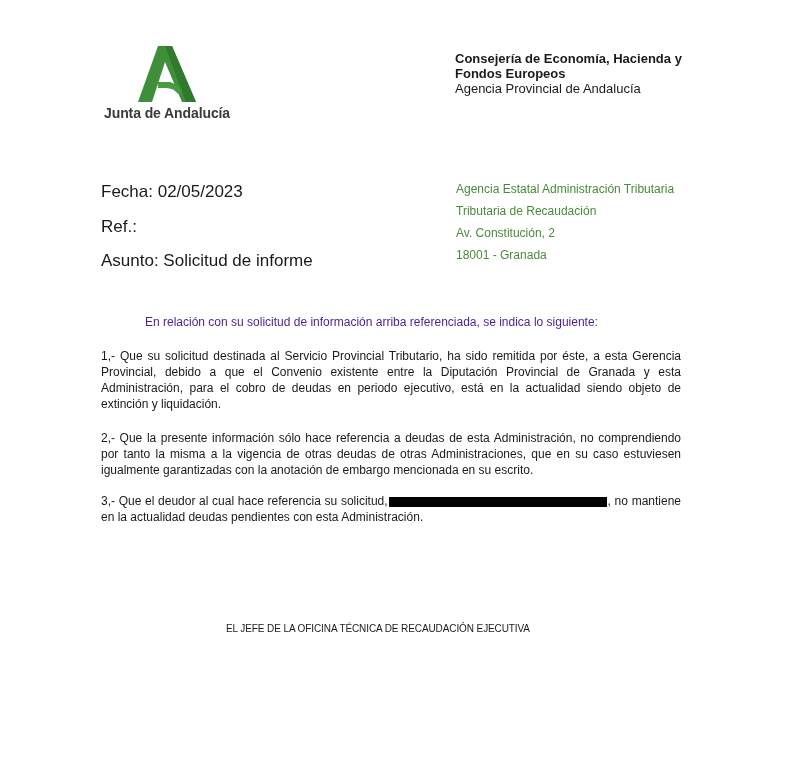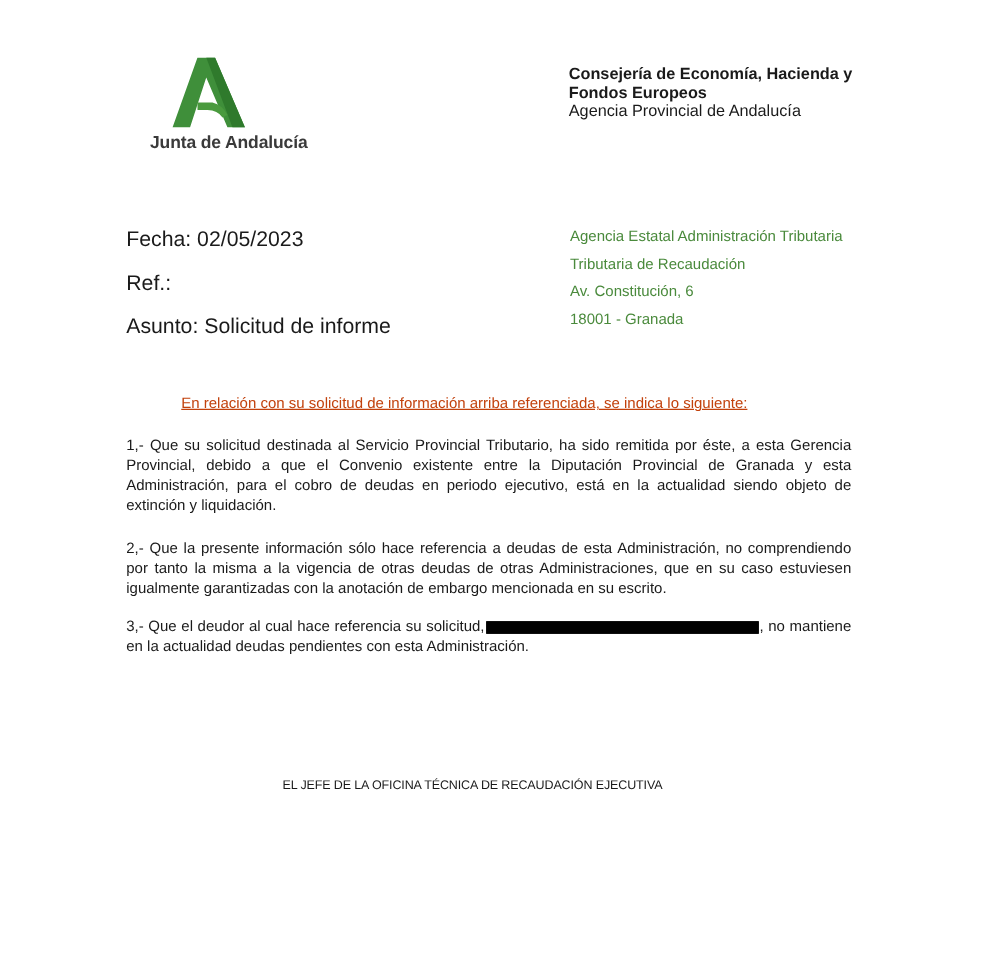--- a/index.html
+++ b/index.html
@@ -4,32 +4,32 @@
 <style>
   html, body { margin: 0; padding: 0; background: #ffffff; }
   body {
     width: 793px; height: 764px; position: relative; overflow: hidden;
     font-family: "Liberation Sans", "DejaVu Sans", sans-serif;
     color: #1a1a1a;
   }
   .logo { position: absolute; left: 104px; top: 46px; width: 130px; height: 80px; }
   .logo svg { position: absolute; left: 32px; top: 0; }
   .logo-text {
-    position: absolute; left: 16px; top: 59px; font-size: 14px; font-weight: bold;
+    position: absolute; left: 0; top: 59px; font-size: 14px; font-weight: bold;
     color: #3a3a3a; white-space: nowrap; letter-spacing: -0.1px;
   }
   .org { position: absolute; left: 455px; top: 51px; font-size: 13px; line-height: 15px; color: #1a1a1a; }
   .org .bold { font-weight: bold; width: 230px; }
   .meta { position: absolute; left: 101px; font-size: 17px; color: #1a1a1a; }
   .recipient { position: absolute; left: 456px; font-size: 12px; color: #4a8a3c; }
   .para {
     position: absolute; left: 101px; width: 580px; font-size: 12px;
     line-height: 16px; text-align: justify; color: #1a1a1a;
   }
-  .intro { position: absolute; left: 145px; top: 315px; font-size: 12px; color: #c2410c; white-space: nowrap; text-decoration: underline; }
+  .intro { position: absolute; left: 145px; top: 315px; font-size: 12px; color: #4c1d95; white-space: nowrap; }
   .redacted {
     display: inline-block; width: 216px; height: 8px; background: #000;
     vertical-align: middle; margin: 0 1px; border: 1px solid #000;
   }
   .signature {
     position: absolute; left: 226px; top: 623px; font-size: 10px; color: #1a1a1a;
     letter-spacing: -0.1px; white-space: nowrap;
   }
 </style>
 </head>
@@ -48,21 +48,21 @@
   <div class="bold">Consejería de Economía, Hacienda y Fondos Europeos</div>
   <div>Agencia Provincial de Andalucía</div>
 </div>
 
 <div class="meta" style="top:182px">Fecha: 02/05/2023</div>
 <div class="meta" style="top:217px">Ref.:</div>
 <div class="meta" style="top:251px">Asunto: Solicitud de informe</div>
 
 <div class="recipient" style="top:182px">Agencia Estatal Administración Tributaria</div>
 <div class="recipient" style="top:204px">Tributaria de Recaudación</div>
-<div class="recipient" style="top:226px">Av. Constitución, 6</div>
+<div class="recipient" style="top:226px">Av. Constitución, 2</div>
 <div class="recipient" style="top:248px">18001 - Granada</div>
 
 <div class="intro">En relación con su solicitud de información arriba referenciada, se indica lo siguiente:</div>
 
 <div class="para" style="top:348px">1,- Que su solicitud destinada al Servicio Provincial Tributario, ha sido remitida por éste, a esta Gerencia Provincial, debido a que el Convenio existente entre la Diputación Provincial de Granada y esta Administración, para el cobro de deudas en periodo ejecutivo, está en la actualidad siendo objeto de extinción y liquidación.</div>
 <div class="para" style="top:430px">2,- Que la presente información sólo hace referencia a deudas de esta Administración, no comprendiendo por tanto la misma a la vigencia de otras deudas de otras Administraciones, que en su caso estuviesen igualmente garantizadas con la anotación de embargo mencionada en su escrito.</div>
 <div class="para" style="top:493px">
   <span>3,- Que el deudor al cual hace referencia su solicitud,</span><span class="redacted"></span><span>, no mantiene en la actualidad deudas pendientes con esta Administración.</span>
 </div>
 

